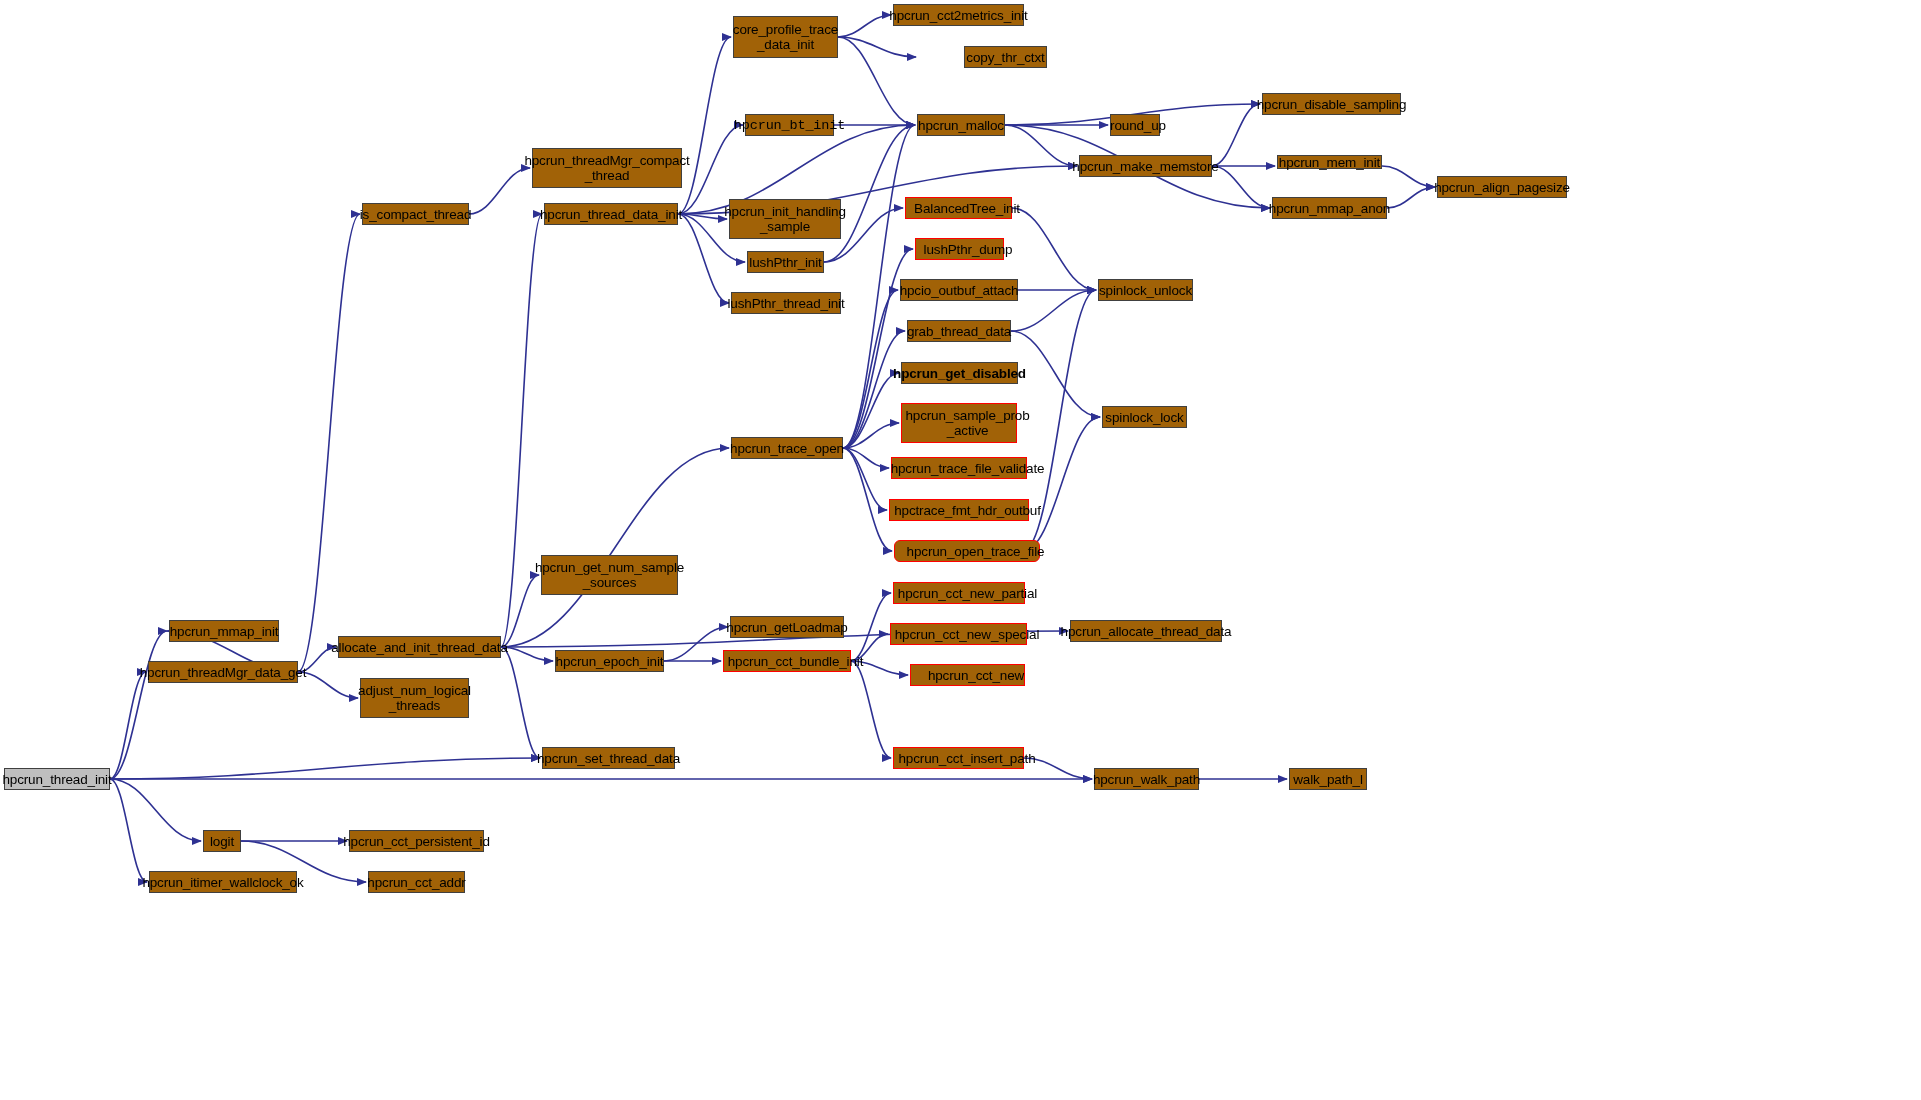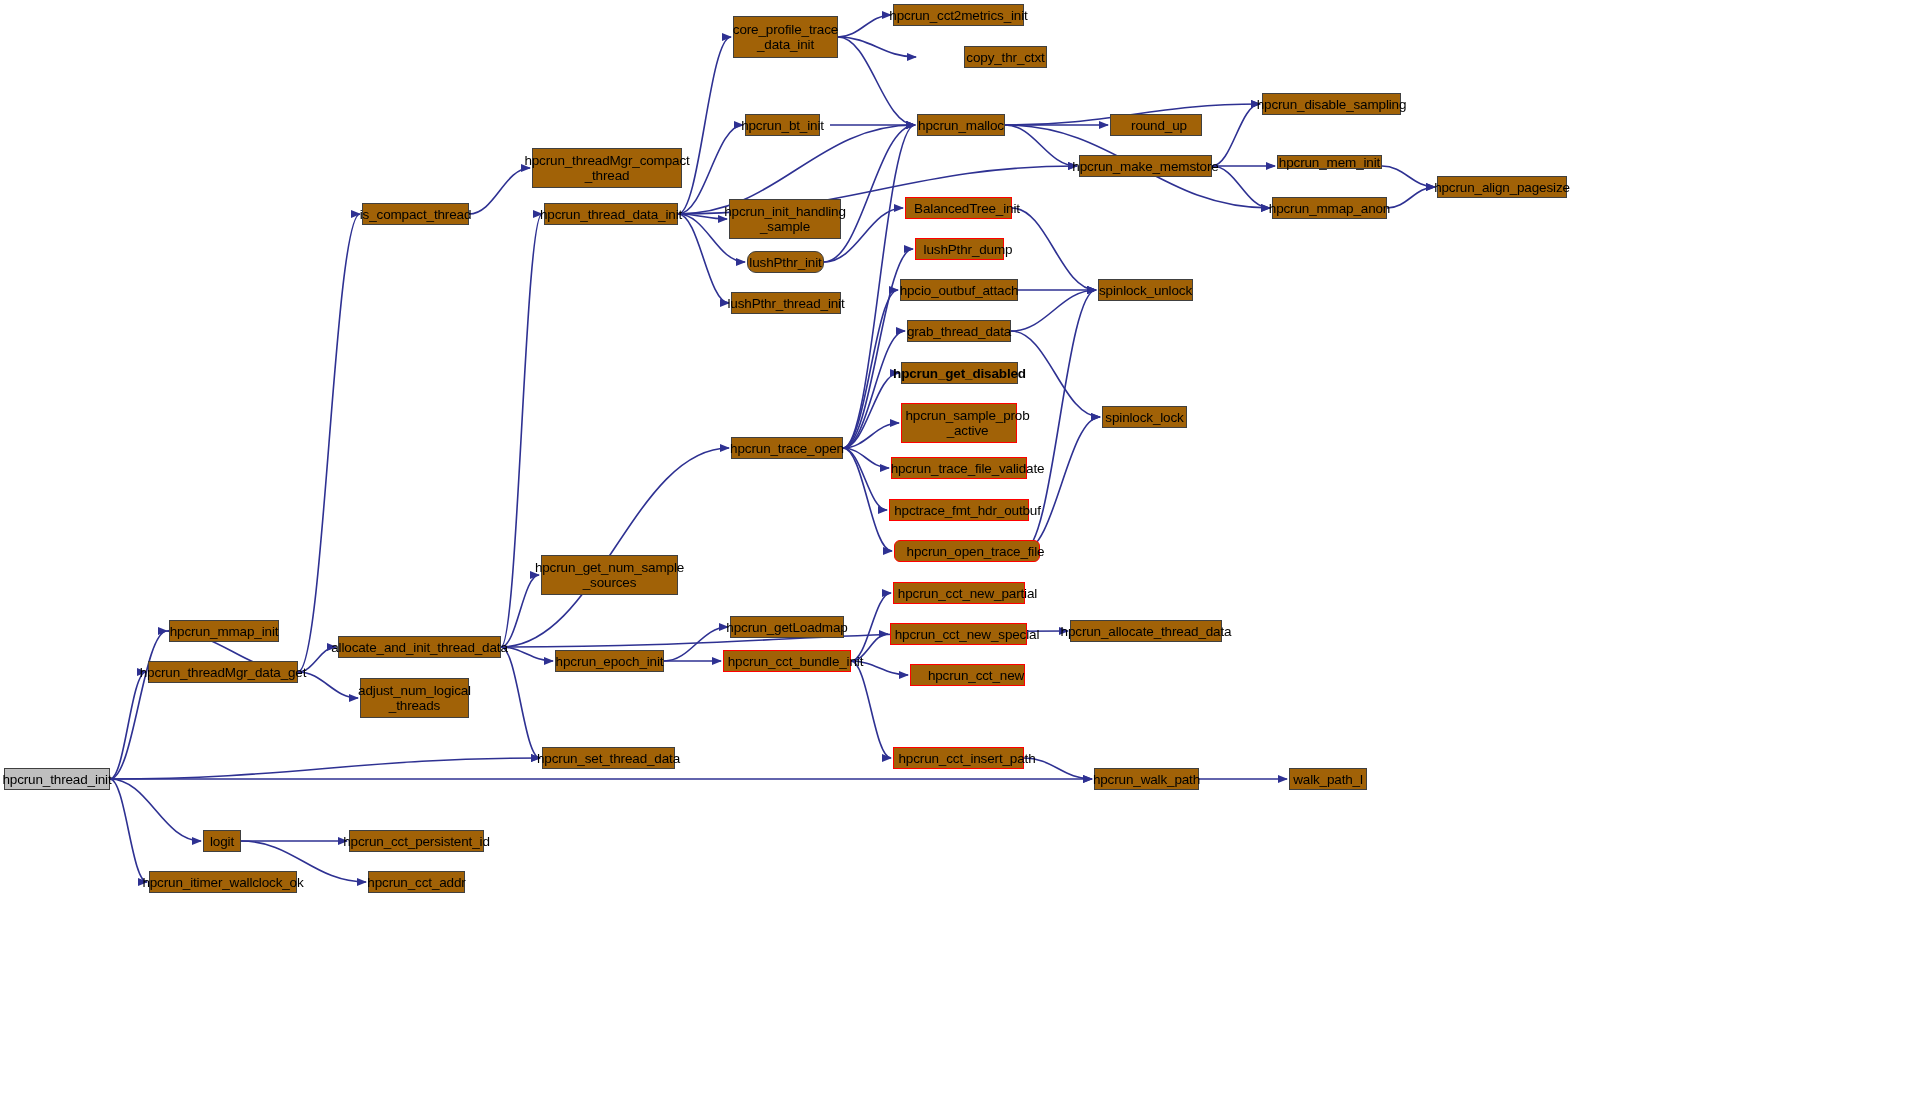--- a/index.html
+++ b/index.html
@@ -124,36 +124,36 @@
         <path d="M110,779 C125.53999999999999,779 131.46,882 147,882" marker-end="url(#arrow)"></path>
         <path d="M241,841 C285.52,841 302.48,841 347,841" marker-end="url(#arrow)"></path>
         <path d="M241,841 C293.5,841 313.5,882 366,882" marker-end="url(#arrow)"></path>
       </g>
   </svg>
   <div id="node-layer">
       <div class="node" style="left: 733px; top: 16px; width: 105px; height: 42px;">core_profile_trace
 _data_init</div>
       <div class="node" style="left: 893px; top: 4px; width: 131px; height: 22px;">hpcrun_cct2metrics_init</div>
       <div class="node" style="left: 918px; top: 46px; width: 83px; height: 22px; margin-left: 46px;">copy_thr_ctxt</div>
-      <div class="node" style="left: 745px; top: 114px; width: 75px; height: 22px;">hpcrun_bt_init</div>
+      <div class="node" style="left: 745px; top: 114px; width: 89px; height: 22px; font-family: Liberation Mono, monospace;">hpcrun_bt_init</div>
       <div class="node" style="left: 917px; top: 114px; width: 88px; height: 22px;">hpcrun_malloc</div>
-      <div class="node" style="left: 1110px; top: 114px; width: 92px; height: 22px; padding-left: 9px;">round_up</div>
+      <div class="node" style="left: 1110px; top: 114px; width: 50px; height: 22px; padding-left: 9px;">round_up</div>
       <div class="node" style="left: 1262px; top: 93px; width: 139px; height: 22px;">hpcrun_disable_sampling</div>
       <div class="node" style="left: 1079px; top: 155px; width: 133px; height: 22px;">hpcrun_make_memstore</div>
       <div class="node" style="left: 1277px; top: 155px; width: 105px; height: 14px;">hpcrun_mem_init</div>
       <div class="node" style="left: 1437px; top: 176px; width: 130px; height: 22px;">hpcrun_align_pagesize</div>
       <div class="node" style="left: 1272px; top: 197px; width: 115px; height: 22px;">hpcrun_mmap_anon</div>
       <div class="node" style="left: 532px; top: 148px; width: 150px; height: 40px;">hpcrun_threadMgr_compact
 _thread</div>
       <div class="node" style="left: 362px; top: 203px; width: 107px; height: 22px;">is_compact_thread</div>
       <div class="node" style="left: 544px; top: 203px; width: 134px; height: 22px;">hpcrun_thread_data_init</div>
       <div class="node" style="left: 729px; top: 199px; width: 112px; height: 40px;">hpcrun_init_handling
 _sample</div>
       <div class="node red" style="left: 905px; top: 197px; width: 107px; height: 22px;">BalancedTree_init</div>
-      <div class="node" style="left: 747px; top: 251px; width: 77px; height: 22px; border-radius: 9px;">lushPthr_init</div>
+      <div class="node" style="left: 747px; top: 251px; width: 77px; height: 22px;">lushPthr_init</div>
       <div class="node red" style="left: 915px; top: 238px; width: 89px; height: 22px;">lushPthr_dump</div>
       <div class="node" style="left: 731px; top: 292px; width: 110px; height: 22px;">lushPthr_thread_init</div>
       <div class="node" style="left: 900px; top: 279px; width: 118px; height: 22px;">hpcio_outbuf_attach</div>
       <div class="node" style="left: 1098px; top: 279px; width: 95px; height: 22px;">spinlock_unlock</div>
       <div class="node" style="left: 907px; top: 320px; width: 104px; height: 22px;">grab_thread_data</div>
       <div class="node" style="left: 901px; top: 362px; width: 117px; height: 22px; font-weight: bold;">hpcrun_get_disabled</div>
       <div class="node" style="left: 1102px; top: 406px; width: 85px; height: 22px;">spinlock_lock</div>
       <div class="node red" style="left: 901px; top: 403px; width: 116px; height: 40px;">hpcrun_sample_prob
 _active</div>
       <div class="node" style="left: 731px; top: 437px; width: 112px; height: 22px;">hpcrun_trace_open</div>

